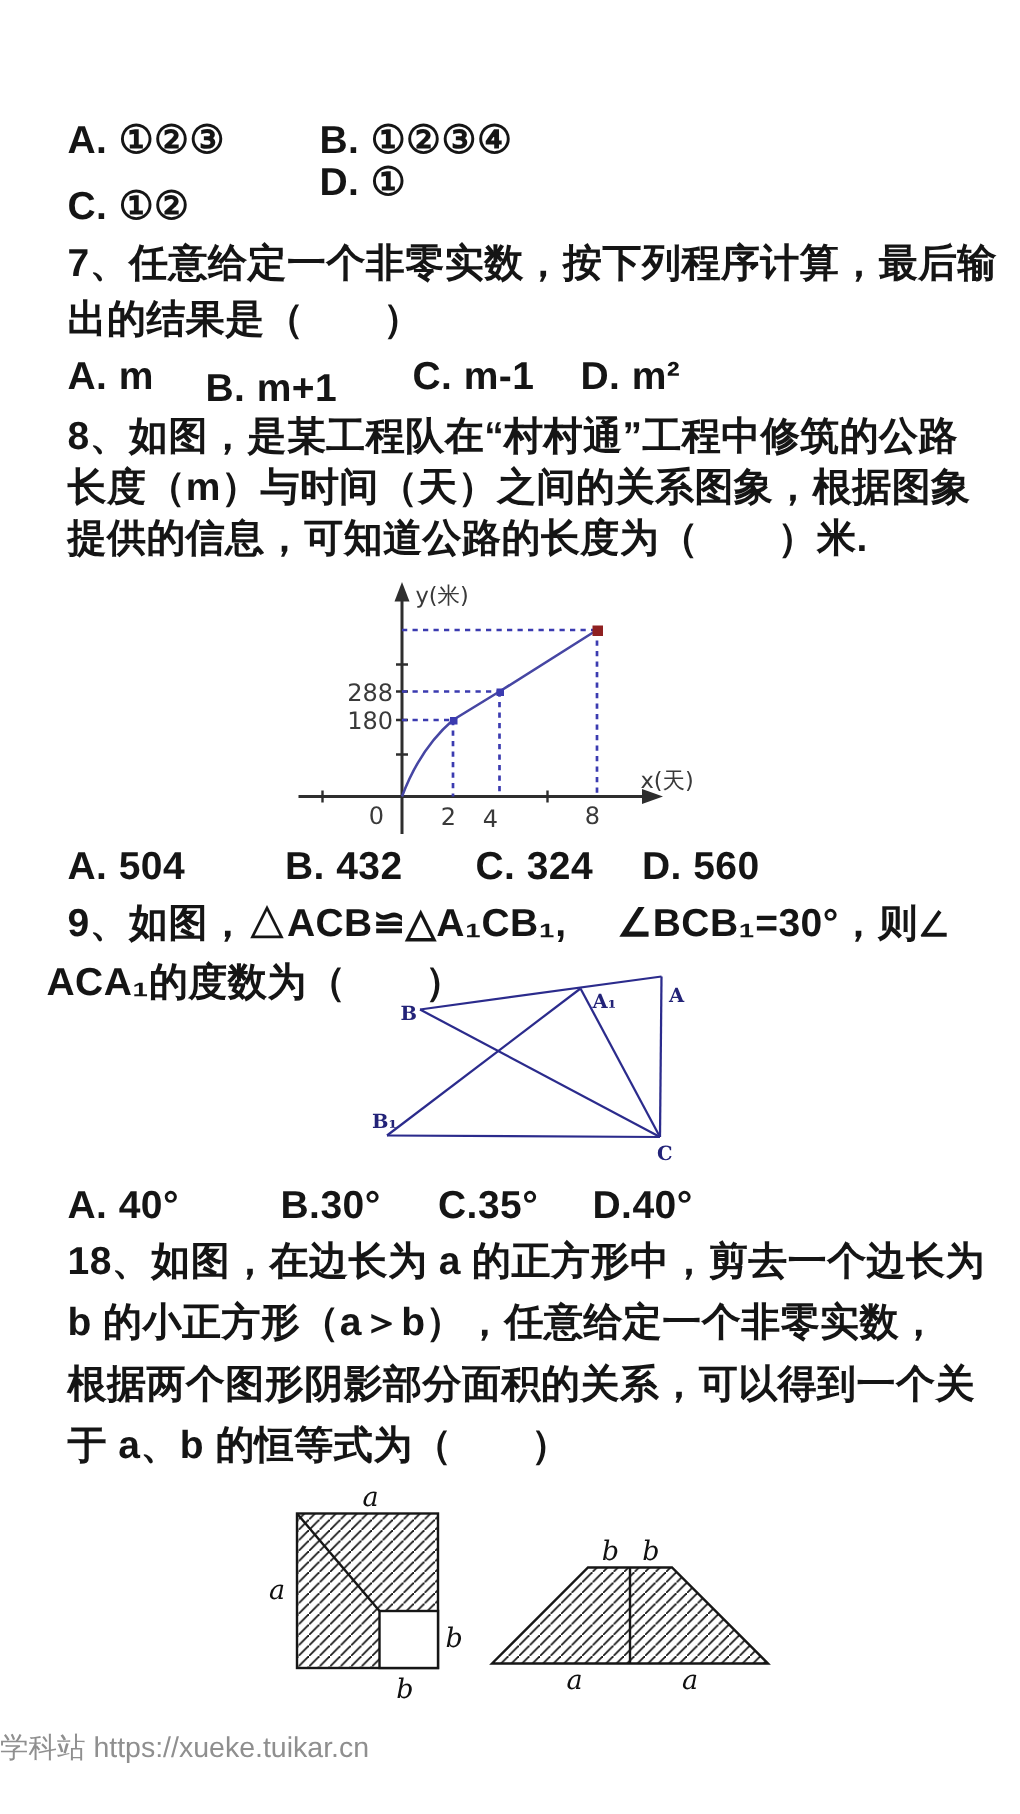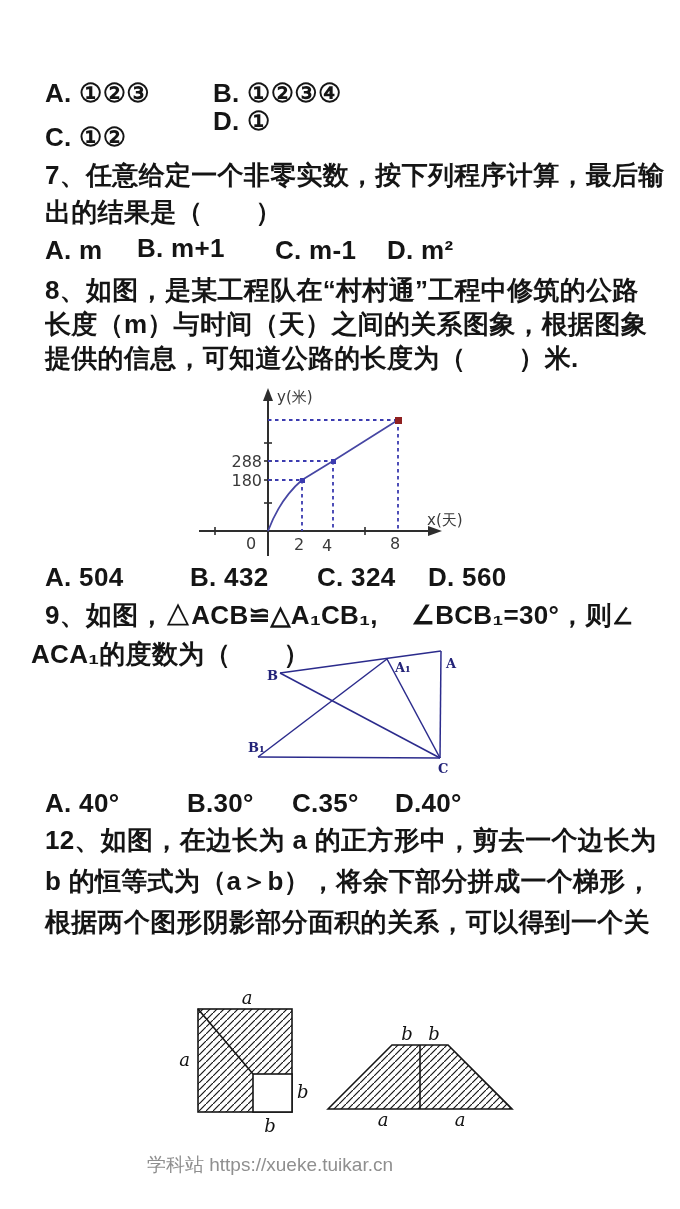--- a/index.html
+++ b/index.html
@@ -24,38 +24,38 @@
   .guide { stroke:#3b3bb0; stroke-width:1.8; stroke-dasharray:3.5 3.5; fill:none; }
   .curve { stroke:#4646a3; stroke-width:1.7; fill:none; }
   .axlab { font-family:"DejaVu Sans", sans-serif; font-size:15px; fill:#3a3a3a; }
   .numlab { font-family:"DejaVu Sans", sans-serif; font-size:16px; fill:#3a3a3a; }
   .tl { stroke:#2b2b8c; stroke-width:1.5; fill:none; }
   .trilab { font-family:"DejaVu Serif", serif; font-weight:700; font-size:13px; fill:#232378; }
   .geo { stroke:#161616; stroke-width:1.6; }
   .geolab { font-family:"DejaVu Serif", serif; font-style:italic; font-size:18px; fill:#111111; }
   .footer {
     position:absolute; top:1152px; left:0; width:540px;
-    text-align:center;
+    text-align:left;
     font-size:19px; color:#8f8f8f; font-weight:400;
   }
 </style>
 </head>
 <body>
 
 <div class="page">
 
   <div class="t" style="top:78px;left:45px">A. ①②③</div>
   <div class="t" style="top:78px;left:213px">B. ①②③④</div>
   <div class="t" style="top:122px;left:45px">C. ①②</div>
   <div class="t" style="top:106px;left:213px">D. ①</div>
 
   <div class="t" style="top:160px;left:45px">7、任意给定一个非零实数，按下列程序计算，最后输</div>
   <div class="t" style="top:197px;left:45px">出的结果是（　　）</div>
   <div class="t" style="top:235px;left:45px">A. m</div>
-  <div class="t" style="top:233px;left:137px">B. m+1</div>
+  <div class="t" style="top:243px;left:137px">B. m+1</div>
   <div class="t" style="top:235px;left:275px">C. m-1</div>
   <div class="t" style="top:235px;left:387px">D. m²</div>
 
   <div class="t" style="top:275px;left:45px">8、如图，是某工程队在“村村通”工程中修筑的公路</div>
   <div class="t" style="top:309px;left:45px">长度（m）与时间（天）之间的关系图象，根据图象</div>
   <div class="t" style="top:343px;left:45px">提供的信息，可知道公路的长度为（　　）米.</div>
 
   <svg class="fig" style="left:185px;top:386px" width="300" height="175" viewBox="0 0 300 175">
     <g>
       <line class="ax" x1="83" y1="10" x2="83" y2="170"></line>
@@ -110,23 +110,24 @@
     <text class="trilab" x="155" y="27">A₁</text>
     <text class="trilab" x="8" y="107">B₁</text>
     <text class="trilab" x="198" y="128">C</text>
   </svg>
 
   <div class="t" style="top:788px;left:45px">A. 40°</div>
   <div class="t" style="top:788px;left:187px">B.30°</div>
   <div class="t" style="top:788px;left:292px">C.35°</div>
   <div class="t" style="top:788px;left:395px">D.40°</div>
 
-  <div class="t" style="top:825px;left:45px">12、如图，在边长为 a 的正方形中，剪去一个边长为</div>
-  <div class="t" style="top:866px;left:45px">b 的恒等式为（a＞b），将余下部分拼成一个梯形，</div>
+  <div class="t" style="top:825px;left:45px">18、如图，在边长为 a 的正方形中，剪去一个边长为</div>
+  <div class="t" style="top:866px;left:45px">b 的小正方形（a＞b），任意给定一个非零实数，</div>
   <div class="t" style="top:907px;left:45px">根据两个图形阴影部分面积的关系，可以得到一个关</div>
+  <div class="t" style="top:948px;left:45px">于 a、b 的恒等式为（　　）</div>
 
   <svg class="fig" style="left:150px;top:992px" width="400" height="148" viewBox="0 0 400 148">
     <defs>
       <pattern id="hatch" patternUnits="userSpaceOnUse" width="7" height="7">
         <path d="M0,7 L7,0" stroke="#161616" stroke-width="1.2"></path>
       </pattern>
     </defs>
     <g>
       <rect class="geo" x="48" y="17" width="94" height="103" fill="url(#hatch)"></rect>
       <rect class="geo" x="103" y="82" width="39" height="38" fill="#ffffff"></rect>

